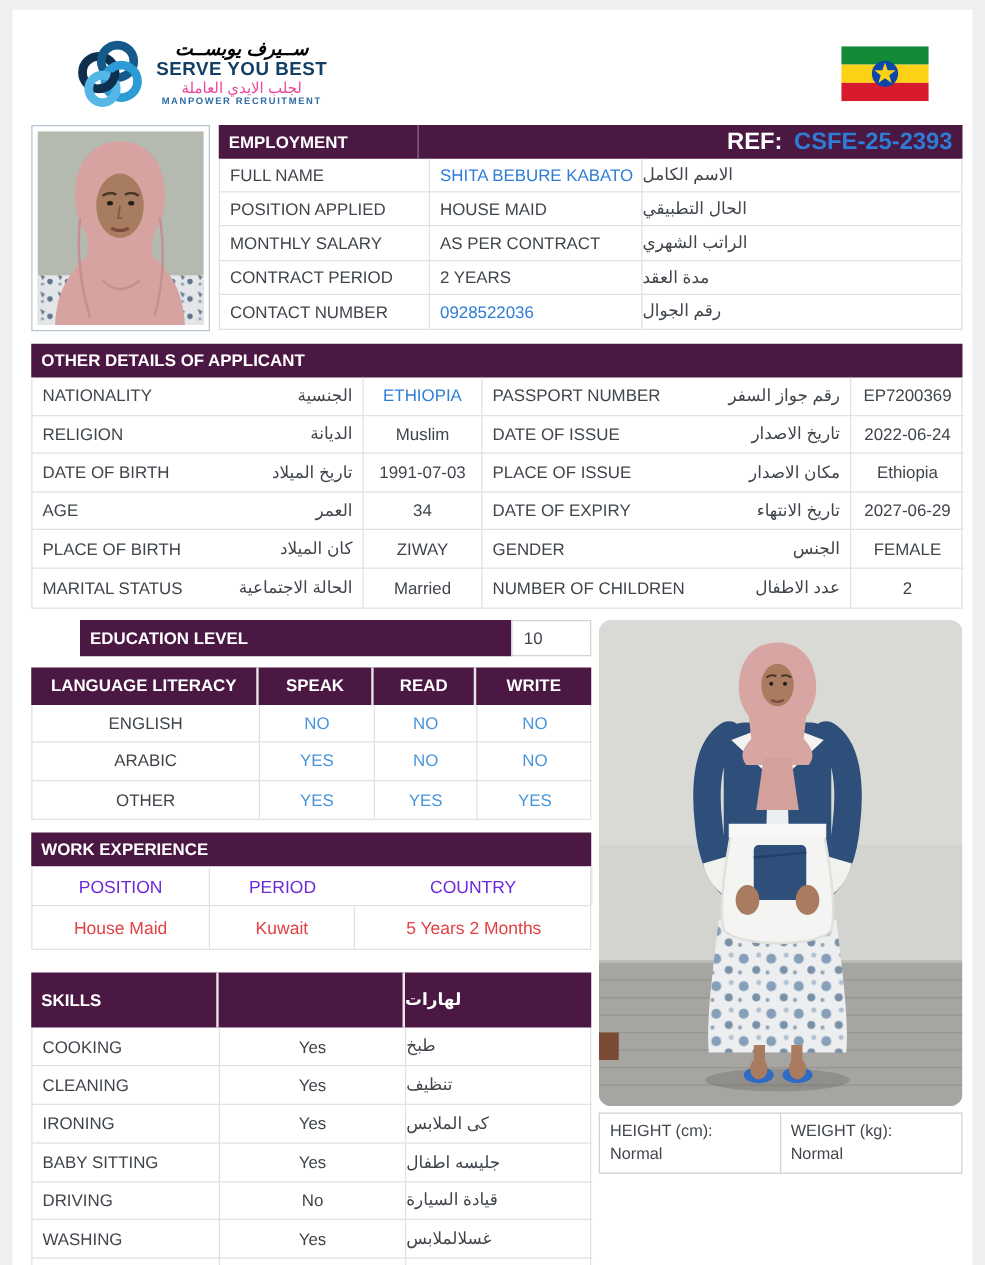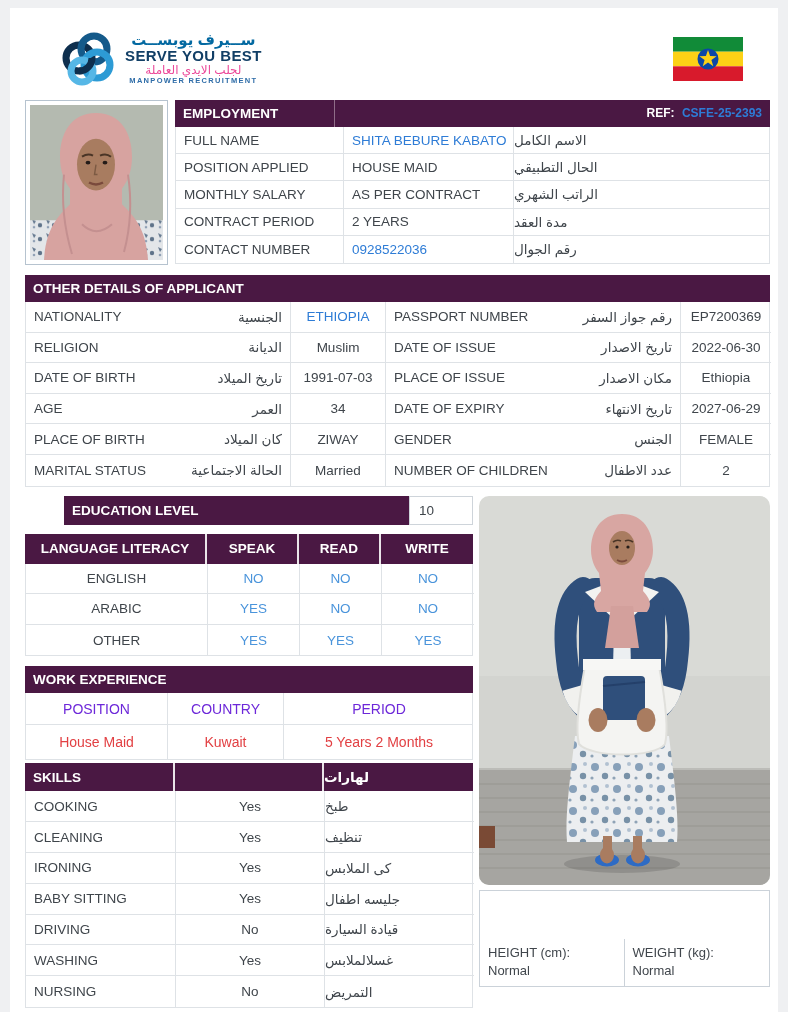--- a/index.html
+++ b/index.html
@@ -10,21 +10,21 @@
     color: #3f454b;
     overflow: hidden;
   }
   .page { width: 768px; height: 1004px; margin: 8px 10px 0; background: #fff; }
   .content { padding: 19px 8px 0 15px; }
 
   
   .top-header { height: 63px; margin-bottom: 10px; display: flex; align-items: center; justify-content: space-between; }
   .logo { display: flex; align-items: center; gap: 7px; margin-left: 35px; }
   .logo-text { display: flex; flex-direction: column; align-items: center; line-height: 1.08; }
-  .logo-ar-title { font-size: 15px; font-weight: bold; color: #0369a1; direction: rtl; }
+  .logo-ar-title { font-size: 15px; font-weight: bold; color: #000000; direction: rtl; font-style: italic; }
   .logo-title { font-size: 15px; font-weight: bold; color: #123f66; letter-spacing: .4px; }
   .logo-ar-sub { font-size: 12px; color: #ec4899; direction: rtl; }
   .logo-sub { font-size: 7.5px; font-weight: bold; color: #2f6da8; letter-spacing: 1.3px; }
   .flag { margin-right: 27px; line-height: 0; }
 
   
   .bar { background: #4a1843; color: #fff; font-weight: bold; font-size: 13.5px; }
   .cell { display: flex; align-items: center; font-size: 13.5px; }
   .b-r { border-right: 1px solid #dee2e6; }
   .b-b { border-bottom: 1px solid #dee2e6; }
@@ -33,21 +33,21 @@
   .pl { padding-left: 8px; }
   .pr { justify-content: flex-end; padding-right: 10px; direction: rtl; }
 
   
   .main-row { display: flex; gap: 7px; }
   .portrait-frame { width: 143px; height: 165px; border: 1px solid #b6c3cf; background: #fff; padding: 4px; flex: none; }
   .portrait-frame svg { width: 100%; height: 100%; display: block; }
   .emp-table { flex: 1; }
   .emp-head { display: flex; height: 27px; background: #4a1843; }
   .emp-head .t { width: 160px; color:#fff; font-weight: bold; font-size: 13.5px; line-height: 27px; padding-left: 8px; border-right: 1px solid #8f6d88; }
-  .emp-head .r { flex: 1; text-align: right; line-height: 27px; padding-right: 8px; font-size: 12px; font-weight: bold; color: #fff; }
+  .emp-head .r { flex: 1; text-align: right; line-height: 27px; padding-right: 8px; font-size: 19px; font-weight: bold; color: #fff; }
   .emp-grid { display: grid; grid-template-columns: 168px 170px 1fr; grid-auto-rows: 27.2px; border: 1px solid #dee2e6; border-top: none; }
 
   
   .section-bar { height: 27px; line-height: 27px; padding-left: 8px; margin-top: 10px; }
   .other-grid { display: grid; grid-template-columns: 265px 95px 295px 90px; grid-auto-rows: 30.6px; border: 1px solid #dee2e6; border-top: none; }
   .duo { display: flex; align-items: center; justify-content: space-between; padding: 0 8px; font-size: 13.5px; }
   .duo .ar { direction: rtl; }
 
   
   .cols { display: flex; gap: 6px; margin-top: 9px; align-items: flex-start; }
@@ -62,28 +62,28 @@
   .lang-head .hc { background: #4a1843; color:#fff; font-weight: bold; font-size: 13.5px; display:flex; align-items:center; justify-content:center; border-right: 2px solid #e9e4e8; }
   .lang-head .hc:last-child { border-right: none; }
   .lang-grid { display: grid; grid-template-columns: 182px 92px 82px 92px; grid-auto-rows: 30.6px; border: 1px solid #dee2e6; border-top: none; }
   .yn { color: #4a94db; }
 
   .work-head-row { display: grid; grid-template-columns: 142px 116px 190px; grid-auto-rows: 31px; border: 1px solid #dee2e6; border-top: none; }
   .work-data-row { display: grid; grid-template-columns: 142px 116px 190px; grid-auto-rows: 34px; border: 1px solid #dee2e6; border-top: none; }
   .wh { color: #6d28d9; font-size: 14px; }
   .wd { color: #e24043; font-size: 14px; }
 
-  .skills-head { display: grid; grid-template-columns: 150px 149px 149px; height: 28px; margin-top: 3px; }
+  .skills-head { display: grid; grid-template-columns: 150px 149px 149px; height: 44px; margin-top: 18px; }
   .skills-head .hc { background:#4a1843; color:#fff; font-weight:bold; font-size:13.5px; display:flex; align-items:center; border-right: 2px solid #e9e4e8; }
   .skills-head .hc:last-child { border-right: none; }
   .skills-grid { display: grid; grid-template-columns: 150px 149px 149px; grid-auto-rows: 30.8px; border: 1px solid #dee2e6; border-top: none; }
 
   .photo-card { width: 291px; height: 389px; border-radius: 10px; overflow: hidden; line-height: 0; }
   .hw-table { margin-top: 5px; display: grid; grid-template-columns: 1fr 1fr; border: 1px solid #cbd2d9; }
-  .hw-cell { padding: 5px 8px 6px; font-size: 13px; line-height: 1.4; color: #40464c; margin-top: 48px; }
+  .hw-cell { padding: 5px 8px 6px; font-size: 13px; line-height: 1.4; color: #40464c; }
   .hw-cell.first { border-right: 1px solid #cbd2d9; }
 </style>
 </head>
 <body>
 
 <div class="page">
   <div class="content">
 
     <div class="top-header">
       <div class="logo">
@@ -188,21 +188,21 @@
 
       <div class="duo b-b b-r">
           <span>RELIGION</span>
           <span class="ar">الديانة</span>
         </div>
       <div class="cell b-b b-r center">Muslim</div>
       <div class="duo b-b b-r">
           <span>DATE OF ISSUE</span>
           <span class="ar">تاريخ الاصدار</span>
         </div>
-      <div class="cell b-b center">2022-06-30</div>
+      <div class="cell b-b center">2022-06-24</div>
 
       <div class="duo b-b b-r">
           <span>DATE OF BIRTH</span>
           <span class="ar">تاريخ الميلاد</span>
         </div>
       <div class="cell b-b b-r center">1991-07-03</div>
       <div class="duo b-b b-r">
           <span>PLACE OF ISSUE</span>
           <span class="ar">مكان الاصدار</span>
         </div>
@@ -269,22 +269,22 @@
 
           <div class="cell b-r center">OTHER</div>
           <div class="cell b-r center yn">YES</div>
           <div class="cell b-r center yn">YES</div>
           <div class="cell center yn">YES</div>
         </div>
 
         <div class="bar section-bar">WORK EXPERIENCE</div>
         <div class="work-head-row">
           <div class="cell b-r center wh">POSITION</div>
+          <div class="cell center wh">PERIOD</div>
           <div class="cell b-r center wh">COUNTRY</div>
-          <div class="cell center wh">PERIOD</div>
         </div>
         <div class="work-data-row">
           <div class="cell b-r center wd">House Maid</div>
           <div class="cell b-r center wd">Kuwait</div>
           <div class="cell center wd">5 Years 2 Months</div>
         </div>
 
         <div class="skills-head">
           <div class="hc pl">SKILLS</div>
           <div class="hc"></div>

